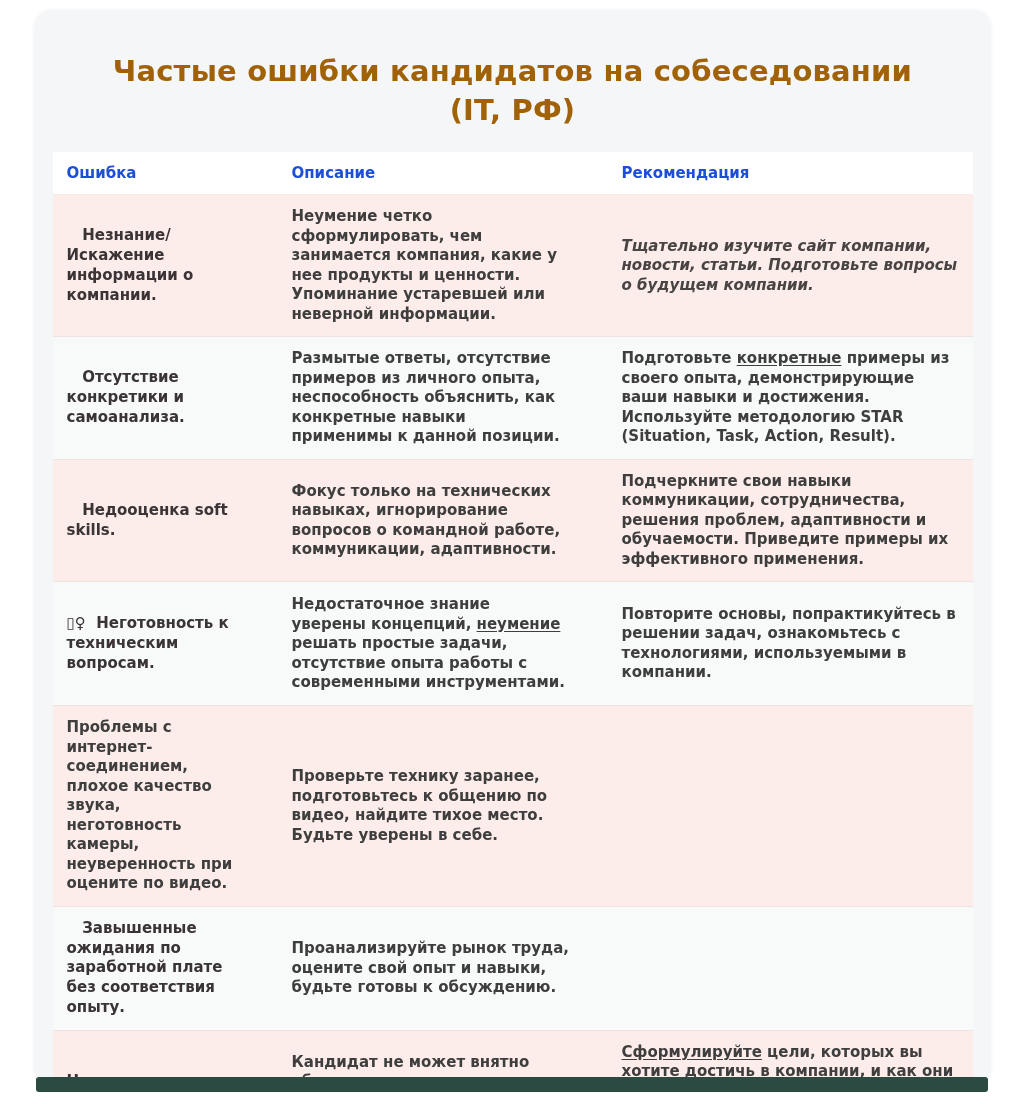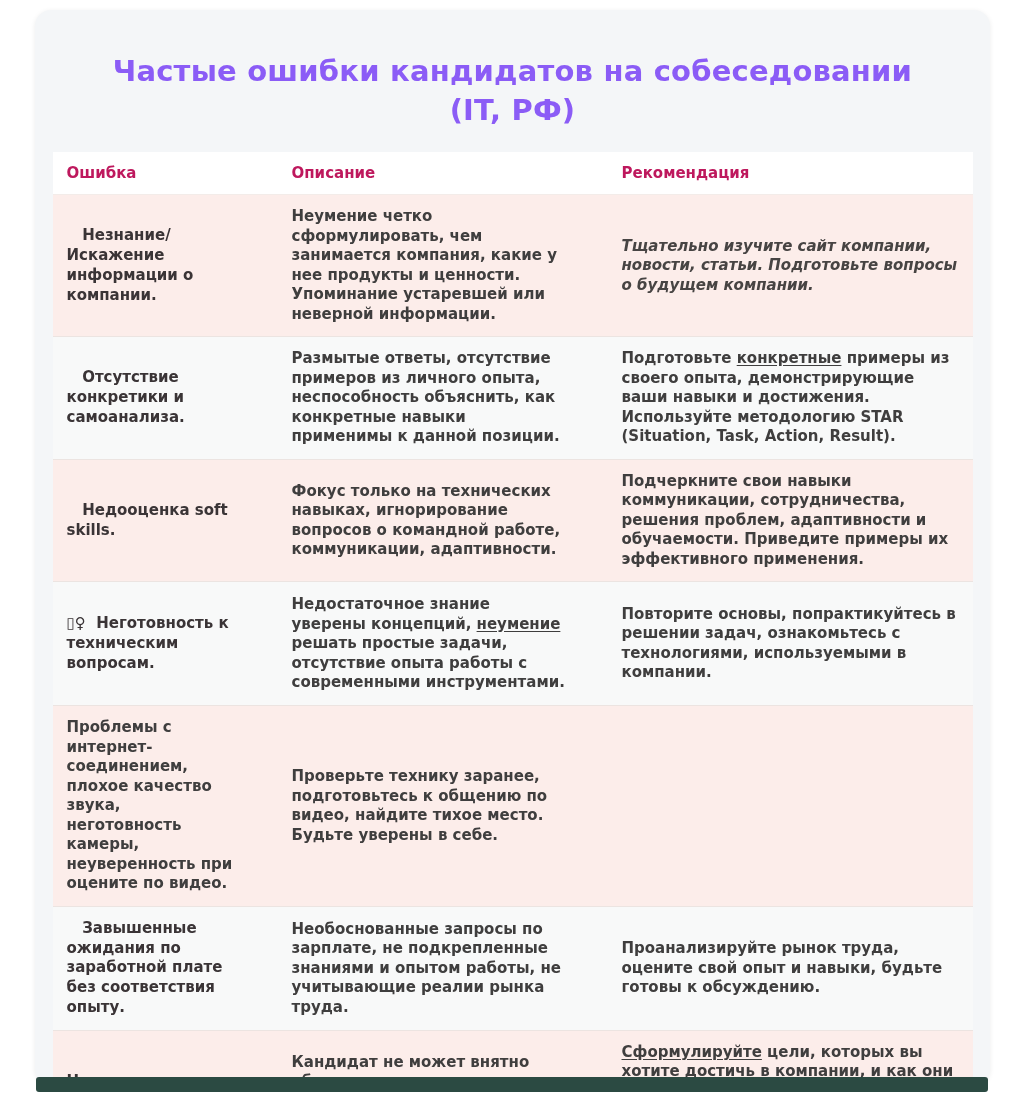--- a/index.html
+++ b/index.html
@@ -14,34 +14,34 @@
   .card {
     position: absolute; left: 35px; top: 10px; width: 955px; height: 1075px;
     background: #f4f6f8; border-radius: 16px;
     box-shadow: 0 1px 5px rgba(0,0,0,0.08);
     overflow: hidden;
   }
   .title {
     margin: 42px 30px 0 30px;
     text-align: center;
     font-size: 29px; line-height: 1.35; font-weight: bold;
-    color: #8b5cf6; letter-spacing: 0.2px;
+    color: #a16207; letter-spacing: 0.2px;
   }
   .title span { display: block; }
   .table {
     width: 920px; margin: 22px auto 0 auto;
     font-size: 15px; color: #3f3e3e;
   }
   .thead {
     display: grid; grid-template-columns: 225px 330px 1fr;
     background: #ffffff; min-height: 43px; align-items: center;
     border-bottom: 1px solid #f3ece9;
   }
   .th {
-    font-weight: bold; font-size: 15px; color: #be185d;
+    font-weight: bold; font-size: 15px; color: #1d4ed8;
     padding: 6px 16px 6px 14px;
   }
   .trow {
     display: grid; grid-template-columns: 225px 330px 1fr;
     align-items: center;
     border-top: 1px solid #ece4e1;
   }
   .tbody .trow:first-child { border-top: none; }
   .tbody .trow:nth-child(odd) { background: #fcedea; }
   .tbody .trow:nth-child(even) { background: #f8f9f9; }
@@ -113,21 +113,20 @@
           <div class="td c3"><span>Повторите основы, попрактикуйтесь в решении задач, ознакомьтесь с технологиями, используемыми в компании.</span></div>
         </div>
 
         <div class="trow r5">
           <div class="td c2"><span>Проблемы с интернет-соединением, плохое качество звука, неготовность камеры, неуверенность при оцените по видео.</span></div>
           <div class="td c3"><span>Проверьте технику заранее, подготовьтесь к общению по видео, найдите тихое место. Будьте уверены в себе.</span></div>
         </div>
 
         <div class="trow r6">
           <div class="td c1">&nbsp;&nbsp;&nbsp;Завышенные ожидания по заработной плате без соответствия опыту.</div>
-          <div class="td c2"><span>Необоснованные запросы по зарплате, не подкрепленные знаниями и опытом работы, не учитывающие реалии рынка труда.</span></div>
           <div class="td c3"><span>Проанализируйте рынок труда, оцените свой опыт и навыки, будьте готовы к обсуждению.</span></div>
         </div>
 
         <div class="trow r7">
           <div class="td c1">Неподготовленность к вопросам о планах развития.</div>
           <div class="td c2"><span>Кандидат не может внятно объяснить, как видит свое профессиональное развитие в компании, что планирует изучать и осваивать.</span></div>
           <div class="td c3"><u>Сформулируйте</u><span> цели, которых вы хотите достичь в компании, и как они соотносятся с вашими долгосрочными планами. Покажите заинтересованность в обучении и росте.</span></div>
         </div>
 
       </div>

